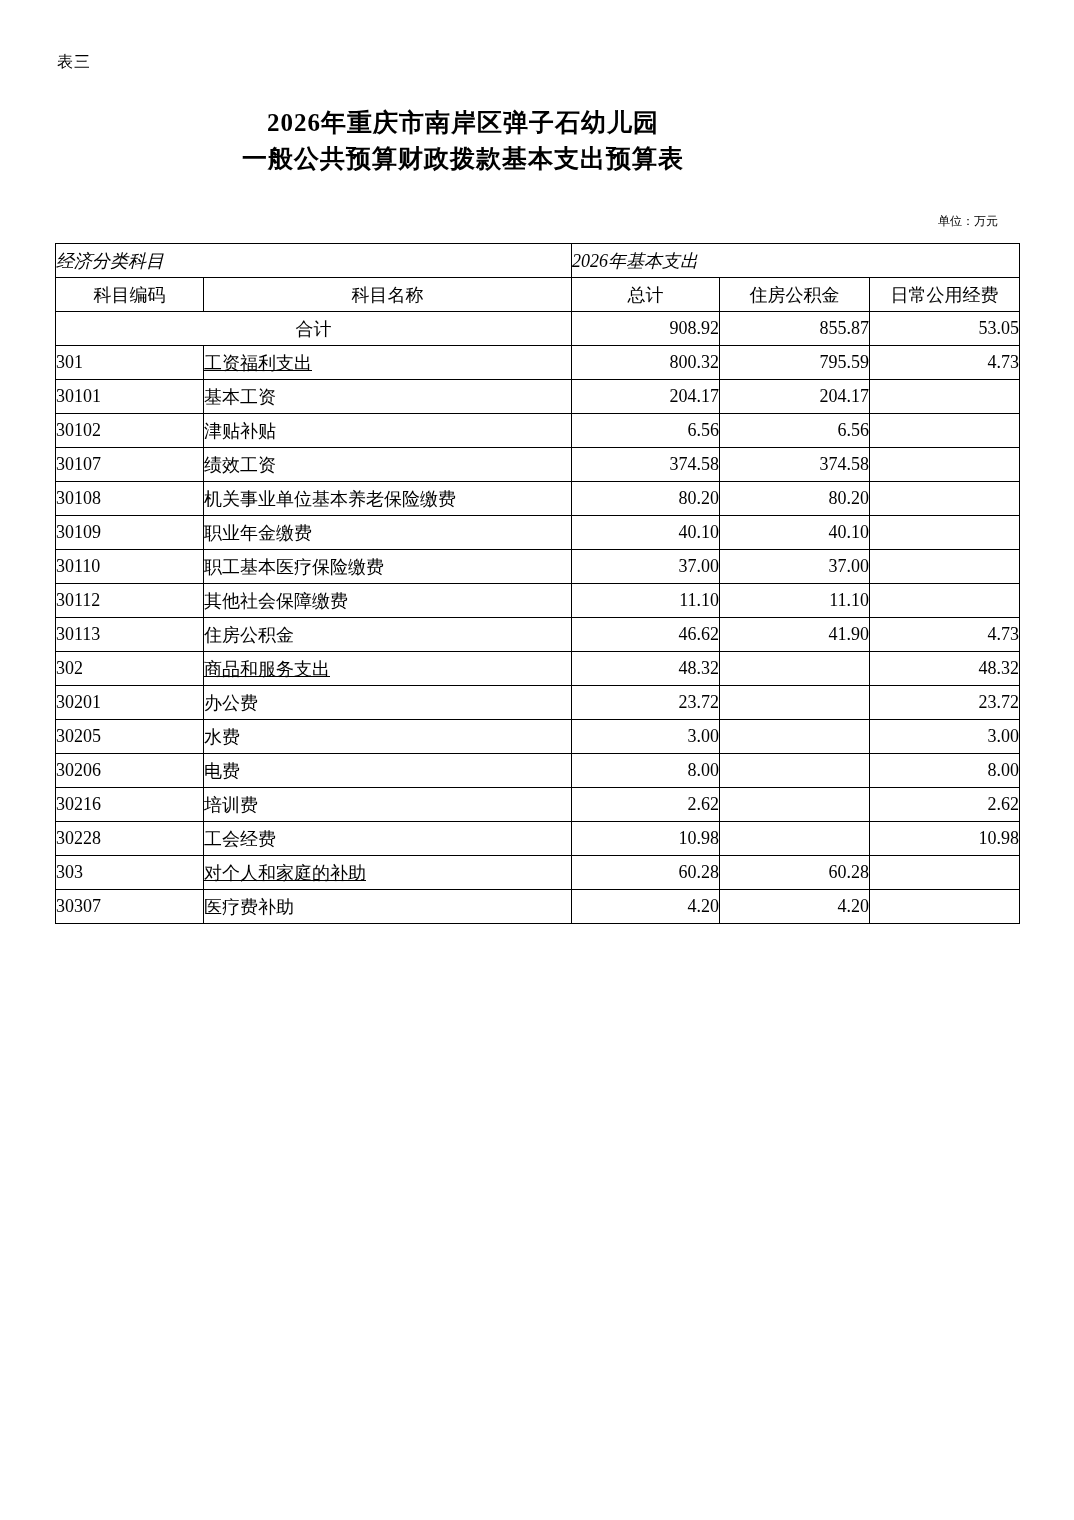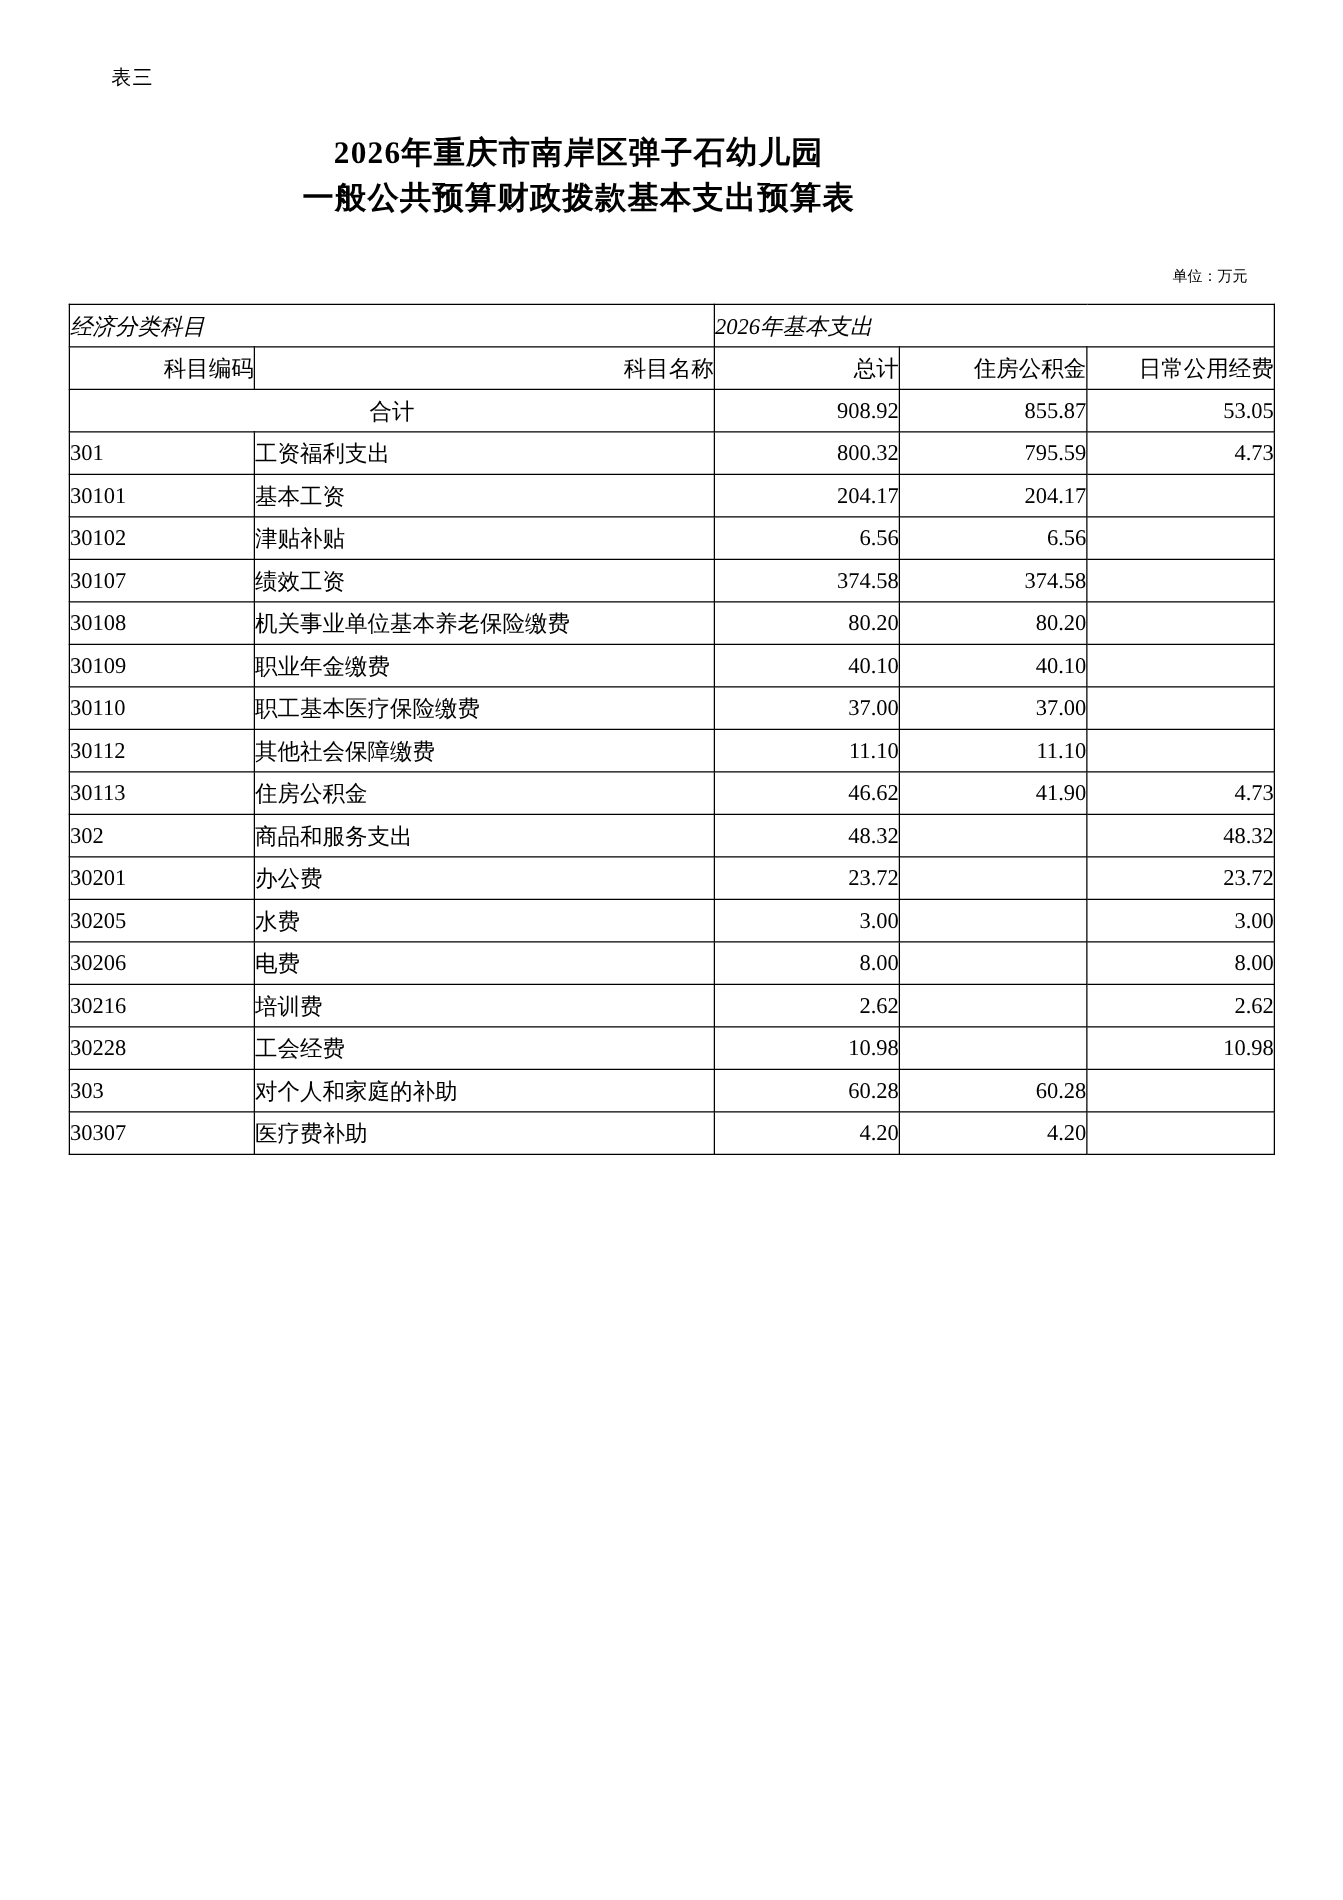--- a/index.html
+++ b/index.html
@@ -21,21 +21,20 @@
     padding: 0;
     position: relative;
   }
   .sheet-tag {
     position: absolute;
     left: 57px;
     top: 52px;
     font-size: 16px;
     font-family: Liberation Sans, sans-serif;
     letter-spacing: 1px;
-    margin-left: 32px;
   }
   .title-block {
     position: absolute;
     left: 0;
     top: 105px;
     width: 926px;
     text-align: center;
   }
   .title-line {
     font-size: 25px;
@@ -72,21 +71,21 @@
   .c-person { width: 150px; }
   .c-daily { width: 150px; }
 
   th.hdr {
     text-align: left;
     font-size: 19px;
     height: 45px;
     font-style: italic;
   }
   th.hdr-sub {
-    text-align: right;
+    text-align: center;
     font-size: 19px;
     height: 42px;
     margin-top: 12px;
   }
   td.total-row {
     font-weight: bold;
     height: 36px;
   }
   td.lbl-center {
     text-align: center;
@@ -95,20 +94,21 @@
     text-align: left;
     padding-left: 8px;
   }
   td.code-l2 {
     text-align: left;
     padding-left: 28px;
   }
   td.name-l1 {
     text-align: left;
     padding-left: 60px;
+    text-decoration: underline;
   }
   td.name-l2 {
     text-align: left;
     padding-left: 72px;
   }
   td.num {
     text-align: right;
     padding-right: 10px;
   }
 </style>

